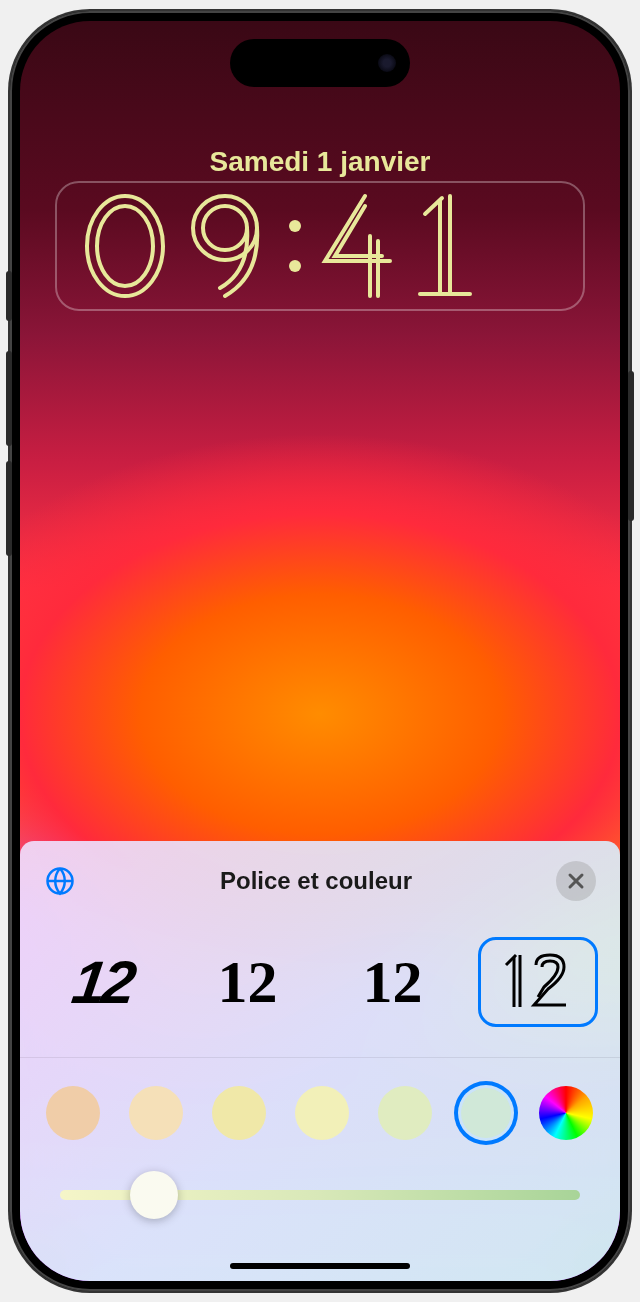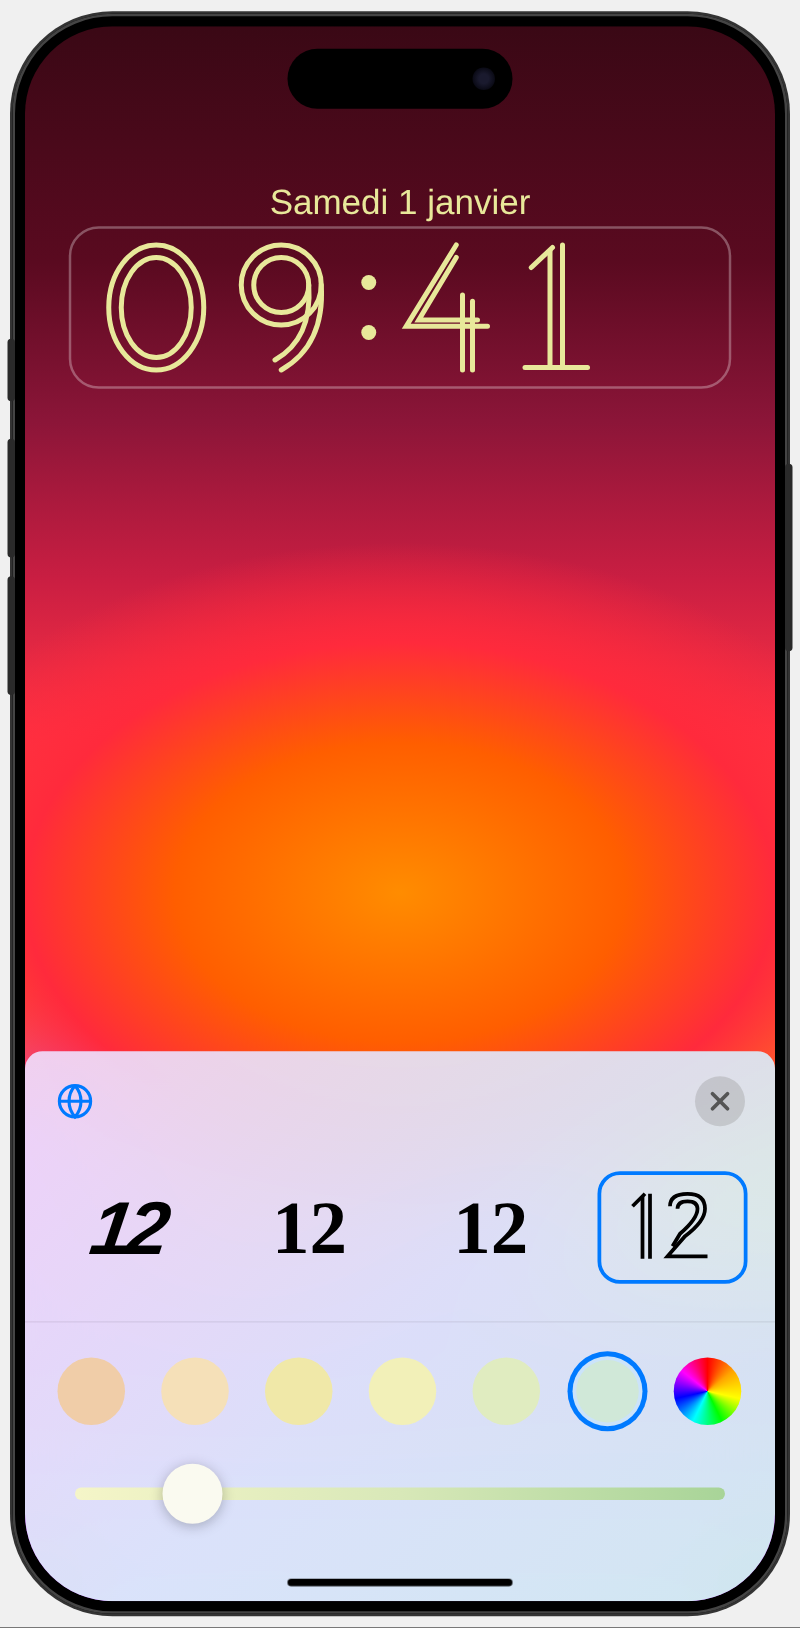--- a/index.html
+++ b/index.html
@@ -64,21 +64,21 @@
   border-radius: 50%;
 }
 .date-text {
   position: absolute;
   top: 125px;
   left: 0;
   right: 0;
   text-align: center;
   color: #e8e89a;
   font-size: 28px;
-  font-weight: 400;
+  font-weight: 700;
   z-index: 10;
 }
 .clock-frame {
   position: absolute;
   top: 160px;
   left: 35px;
   right: 35px;
   height: 130px;
   border: 2px solid rgba(255,255,255,0.3);
   border-radius: 24px;
@@ -263,20 +263,21 @@
 
     <div class="bottom-panel">
       <div class="panel-header">
         <div class="globe-icon">
           <svg width="30" height="30" viewBox="0 0 24 24" fill="none" stroke="currentColor" stroke-width="2">
             <circle cx="12" cy="12" r="10"></circle>
             <line x1="2" y1="12" x2="22" y2="12"></line>
             <path d="M12 2 a15 15 0 0 1 0 20 a15 15 0 0 1 0 -20"></path>
           </svg>
         </div>
+        <div class="panel-title">Police et couleur</div>
         <div class="close-btn">
           <svg width="18" height="18" viewBox="0 0 18 18">
             <line x1="3" y1="3" x2="15" y2="15" stroke="#555" stroke-width="3" stroke-linecap="round"></line>
             <line x1="15" y1="3" x2="3" y2="15" stroke="#555" stroke-width="3" stroke-linecap="round"></line>
           </svg>
         </div>
       </div>
 
       <div class="font-row">
         <div class="font-option f1">

